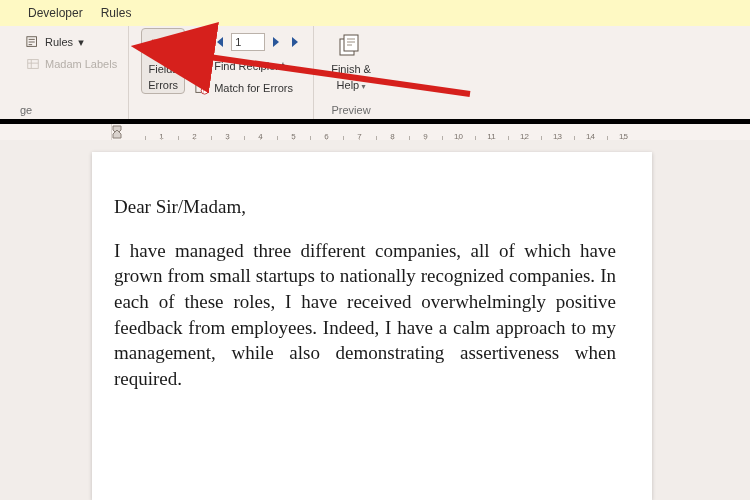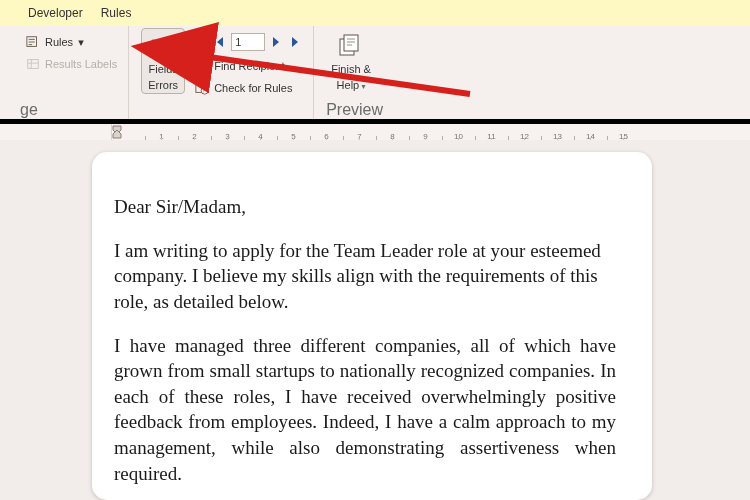--- a/index.html
+++ b/index.html
@@ -42,21 +42,21 @@
   }
   .group:last-child { border-right: none; }
   .group-body {
     flex: 1;
     display: flex;
     align-items: flex-start;
     gap: 4px;
   }
   .group-label {
     text-align: center;
-    font-size: 16px;
+    font-size: 11px;
     color: #6b6b6b;
     height: 16px;
     line-height: 14px;
   }
   .vbtn {
     display: flex;
     flex-direction: column;
     align-items: center;
     justify-content: flex-start;
     padding: 3px 4px 1px 4px;
@@ -120,21 +120,21 @@
   }
   .ruler .tick::after{
     content:""; position:absolute; left:16px; top:6px; width:1px; height:3px; background:#c9c1ba;
   }
   .doc-area {
     position:absolute; left:0; right:0; top:140px; bottom:0;
     background:#f2edea; display:flex; justify-content:flex-start; padding-left:92px; overflow:hidden;
   }
   .page {
     width: 560px; background:#fff; box-shadow:0 1px 4px rgba(0,0,0,.2);
-    margin-top: 12px; padding: 42px 36px 20px 22px; border-radius: 15px;
+    margin-top: 12px; padding: 42px 36px 20px 22px;
   }
   .doc-text { font-family: "Times New Roman", Georgia, serif; font-size: 19px; color:#1a1a1a; line-height:1.35; }
   .doc-text p { margin: 0 0 18px 0; }
   .doc-text .justify { text-align: justify; }
   .arrow-overlay { position:absolute; left:0; top:0; pointer-events:none; }
 </style>
 </head>
 <body>
 
 <div class="menubar">
@@ -157,21 +157,21 @@
           <span>Rules</span>
           <span class="ic16" style="width:8px">▾</span>
         </div>
         <div class="hbtn disabled">
           <span class="ic16">
             <svg width="14" height="14" viewBox="0 0 16 16">
                 <rect x="2" y="3" width="12" height="10" fill="none" stroke="#c9c1ba"></rect>
                 <path d="M2 7h12M6 3v10" stroke="#c9c1ba"></path>
               </svg>
           </span>
-          <span>Results Labels</span>
+          <span>Madam Labels</span>
         </div>
       </div>
     </div>
     <div class="group-label" style="text-align:left;">ge</div>
   </div>
 
   <div class="group">
     <div class="group-body">
 
       <div class="vbtn active">
@@ -220,21 +220,21 @@
           <span>Find Recipient</span>
         </div>
         <div class="hbtn">
           <span class="ic16">
             <svg width="14" height="14" viewBox="0 0 16 16">
                 <rect x="1" y="2" width="12" height="11" fill="none" stroke="#5e5348"></rect>
                 <circle cx="11" cy="11" r="4" fill="#fff" stroke="#c02a2a"></circle>
                 <text x="9.2" y="13.5" font-size="6" fill="#c02a2a">!</text>
               </svg>
           </span>
-          <span>Check for Rules</span>
+          <span>Match for Errors</span>
         </div>
       </div>
 
     </div>
   </div>
 
   <div class="group">
     <div class="group-body">
       <div class="vbtn">
         <span class="ic">
@@ -261,21 +261,20 @@
       <polygon points="3,1 11,1 11,5 7,9 3,5" fill="#d9d2cd" stroke="#8a8078"></polygon>
       <polygon points="3,13 11,13 11,9 7,5 3,9" fill="#d9d2cd" stroke="#8a8078"></polygon>
     </svg>
   </div>
 </div>
 
 <div class="doc-area">
   <div class="page">
     <div class="doc-text">
       <p>Dear Sir/Madam,</p>
-      <p>I am writing to apply for the Team Leader role at your esteemed company. I believe my skills align with the requirements of this role, as detailed below.</p>
       <p class="justify">I have managed three different companies, all of which have grown from small startups to nationally recognized companies. In each of these roles, I have received overwhelmingly positive feedback from employees. Indeed, I have a calm approach to my management, while also demonstrating assertiveness when required.</p>
     </div>
   </div>
 </div>
 
 <svg class="arrow-overlay" width="750" height="500">
   <defs>
     <marker id="ah" markerWidth="14" markerHeight="12" refX="2" refY="6" orient="auto">
       <polygon points="0,0 14,6 0,12" fill="#d6201c"></polygon>
     </marker>

